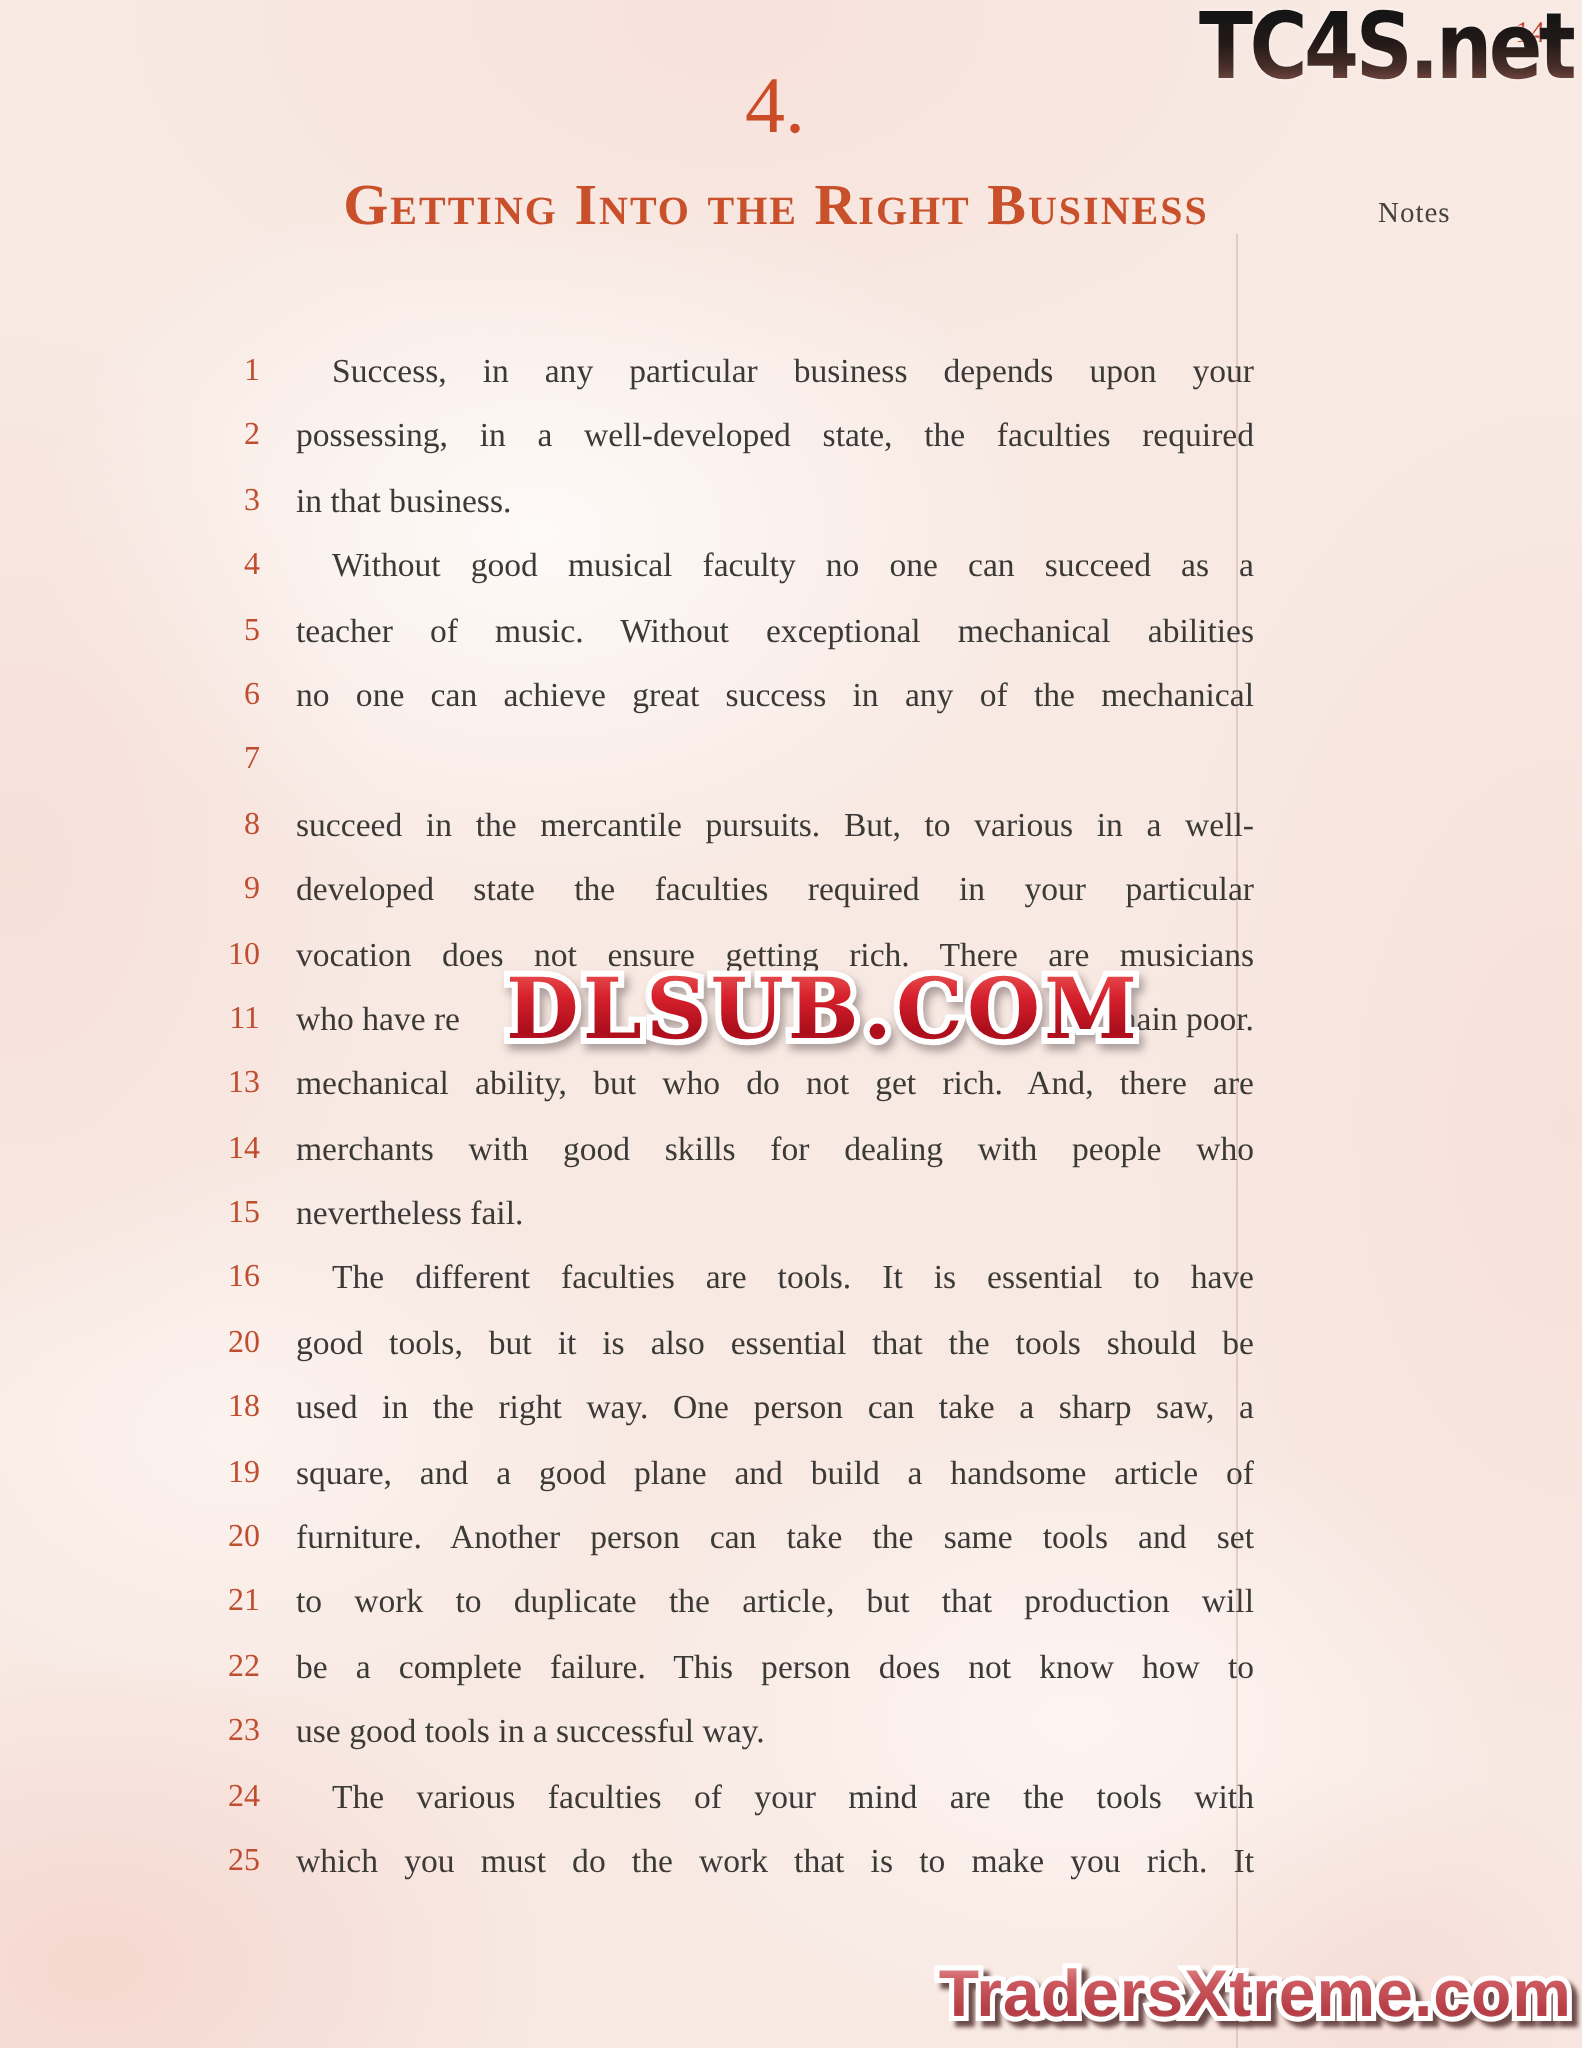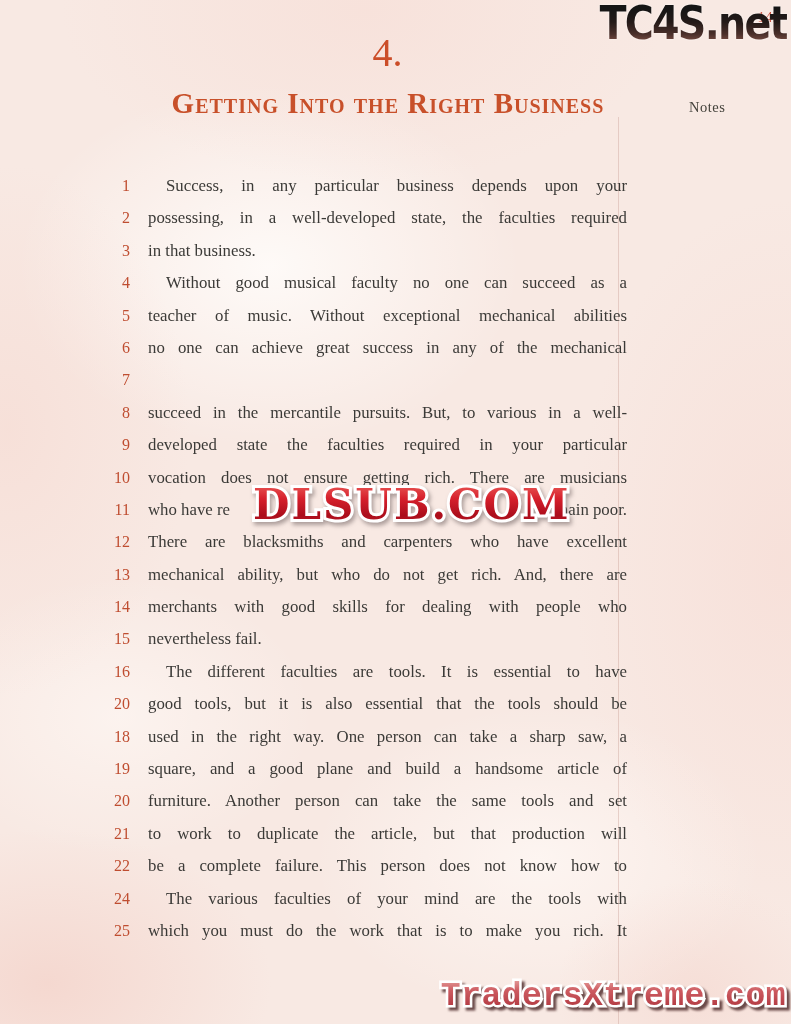--- a/index.html
+++ b/index.html
@@ -82,21 +82,21 @@
     filter:drop-shadow(2px 3px 2px rgba(110,95,95,0.55));
   }
   .wm-center .fill{
     position:relative;
     background:linear-gradient(180deg,#ee655f 0%,#d6202c 38%,#ac0e1c 72%,#c41826 100%);
     -webkit-background-clip:text;background-clip:text;color:transparent;
   }
   
   .wm-bottom{position:absolute;right:5px;top:977px;z-index:6;white-space:nowrap;}
   .wm-bottom .layer{
-    font-family:Liberation Mono, monospace;font-weight:800;font-size:33px;line-height:1.2;
+    font-family:Liberation Sans, sans-serif;font-weight:800;font-size:33px;line-height:1.2;
     letter-spacing:0.5px;
   }
   .wm-bottom .outline{
     position:absolute;left:0;top:0;color:#fff;
     -webkit-text-stroke:5px #fff;
     filter:drop-shadow(3px 3px 1px rgba(72,36,36,0.8));
   }
   .wm-bottom .fill{
     position:relative;
     background:linear-gradient(180deg,#e49d9b 4%,#cd5b61 34%,#b53d45 74%,#c2555b 100%);
@@ -158,24 +158,20 @@
         <span class="txt">vocation does not ensure getting rich. There are musicians</span>
       </div>
       <div class="row split">
         <span class="num">11</span>
         <span class="txt">
           <span>who have re</span>
           <span>main poor.</span>
         </span>
       </div>
       <div class="row">
-        <span class="num">12</span>
-        <span class="txt">There are blacksmiths and carpenters who have excellent</span>
-      </div>
-      <div class="row">
         <span class="num">13</span>
         <span class="txt">mechanical ability, but who do not get rich. And, there are</span>
       </div>
       <div class="row">
         <span class="num">14</span>
         <span class="txt">merchants with good skills for dealing with people who</span>
       </div>
       <div class="row end">
         <span class="num">15</span>
         <span class="txt">nevertheless fail.</span>
@@ -201,20 +197,24 @@
         <span class="txt">furniture. Another person can take the same tools and set</span>
       </div>
       <div class="row">
         <span class="num">21</span>
         <span class="txt">to work to duplicate the article, but that production will</span>
       </div>
       <div class="row">
         <span class="num">22</span>
         <span class="txt">be a complete failure. This person does not know how to</span>
       </div>
+      <div class="row end">
+        <span class="num">23</span>
+        <span class="txt">use good tools in a successful way.</span>
+      </div>
       <div class="row indent">
         <span class="num">24</span>
         <span class="txt">The various faculties of your mind are the tools with</span>
       </div>
       <div class="row">
         <span class="num">25</span>
         <span class="txt">which you must do the work that is to make you rich. It</span>
       </div>
     </div>
 

